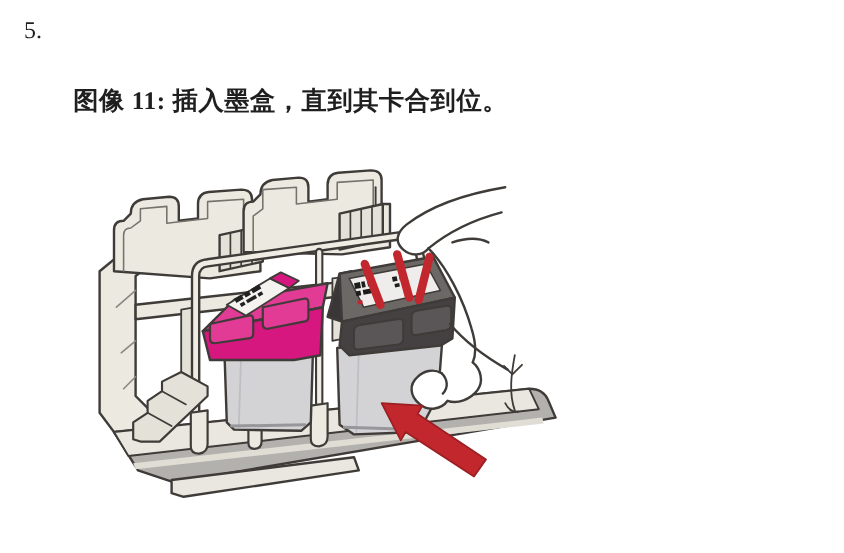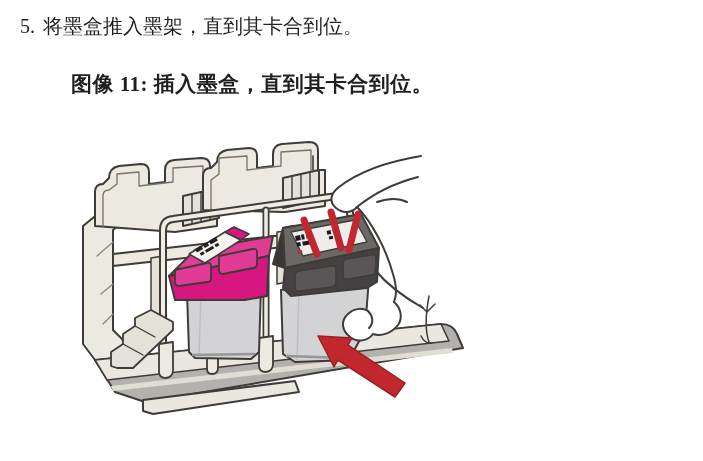--- a/index.html
+++ b/index.html
@@ -6,34 +6,33 @@
   .page{
     position:relative;width:703px;height:461px;background:#fff;overflow:hidden;
     font-family:"Liberation Serif","DejaVu Serif",serif;color:#1f1f1f;
   }
   .step{
     position:absolute;left:20px;top:12px;width:660px;
     font-size:20px;line-height:1.45;display:flex;
   }
   .step .num{margin-right:8px;}
   .caption{
-    position:absolute;left:71px;top:70px;width:620px;
+    position:absolute;left:61px;top:70px;width:620px;
     font-size:21px;font-weight:bold;line-height:1.4;letter-spacing:0.5px;
   }
   .figure{position:absolute;left:55px;top:130px;width:410px;height:298px;}
   svg{display:block;}
 </style>
 </head>
 <body>
 
 <div class="page">
 
   <div class="step">
     <span class="num">5.</span>
-    <span class="txt">将墨盒推入墨架，直到其卡合到位。</span>
   </div>
 
   <div class="caption">图像 11: 插入墨盒，直到其卡合到位。</div>
 
   <div class="figure">
     <svg width="410" height="298" viewBox="0 0 410 298" stroke-linejoin="round" stroke-linecap="round">
 
       <g fill="#ece9e1" stroke="#3f3b38" stroke-width="2">
 
         <path d="M28,96 L50,78 L66,78 L66,94 L58,100 L58,200 L70,212 L70,238 L46,238 L28,214 Z"></path>

